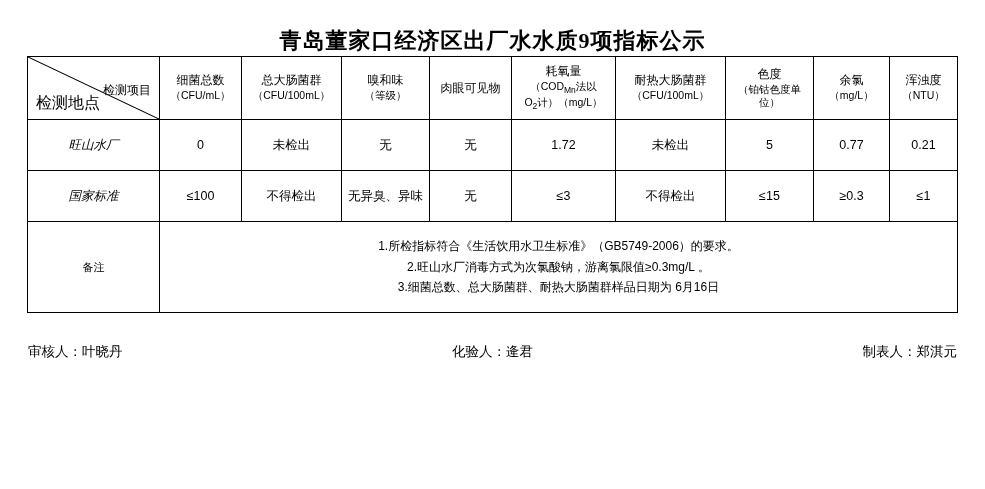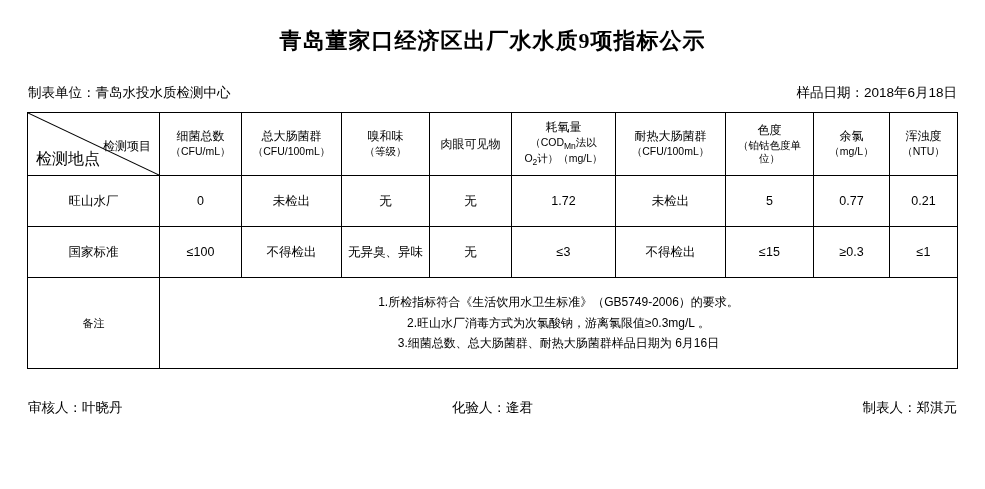--- a/index.html
+++ b/index.html
@@ -87,20 +87,21 @@
     left: 8px;
     bottom: 5px;
     font-size: 16px;
   }
   .data-row td {
     height: 46px;
     font-size: 12.5px;
   }
   .row-label {
     font-size: 13px;
+    font-style: italic;
   }
   .remark-row td {
     height: 86px;
   }
   .remark-label {
     font-size: 11px;
   }
   .remark-body {
     text-align: left;
     padding: 8px 10px;
@@ -124,28 +125,20 @@
   .footer-row .f2 { width: 34%; text-align: center; }
   .footer-row .f3 { width: 33%; text-align: right; }
 </style>
 </head>
 <body>
 
 <div class="page">
 
   <div class="title">青岛董家口经济区出厂水水质9项指标公示</div>
 
-  <div class="meta-row">
-    <div class="meta-left">
-      <span>制表单位：</span><span>青岛水投水质检测中心</span>
-    </div>
-    <div class="meta-right">
-      <span>样品日期：</span><span>2018年6月18日</span>
-    </div>
-  </div>
 
   <table class="main">
     <colgroup>
       <col style="width:132px">
       <col style="width:82px">
       <col style="width:100px">
       <col style="width:88px">
       <col style="width:82px">
       <col style="width:104px">
       <col style="width:110px">

